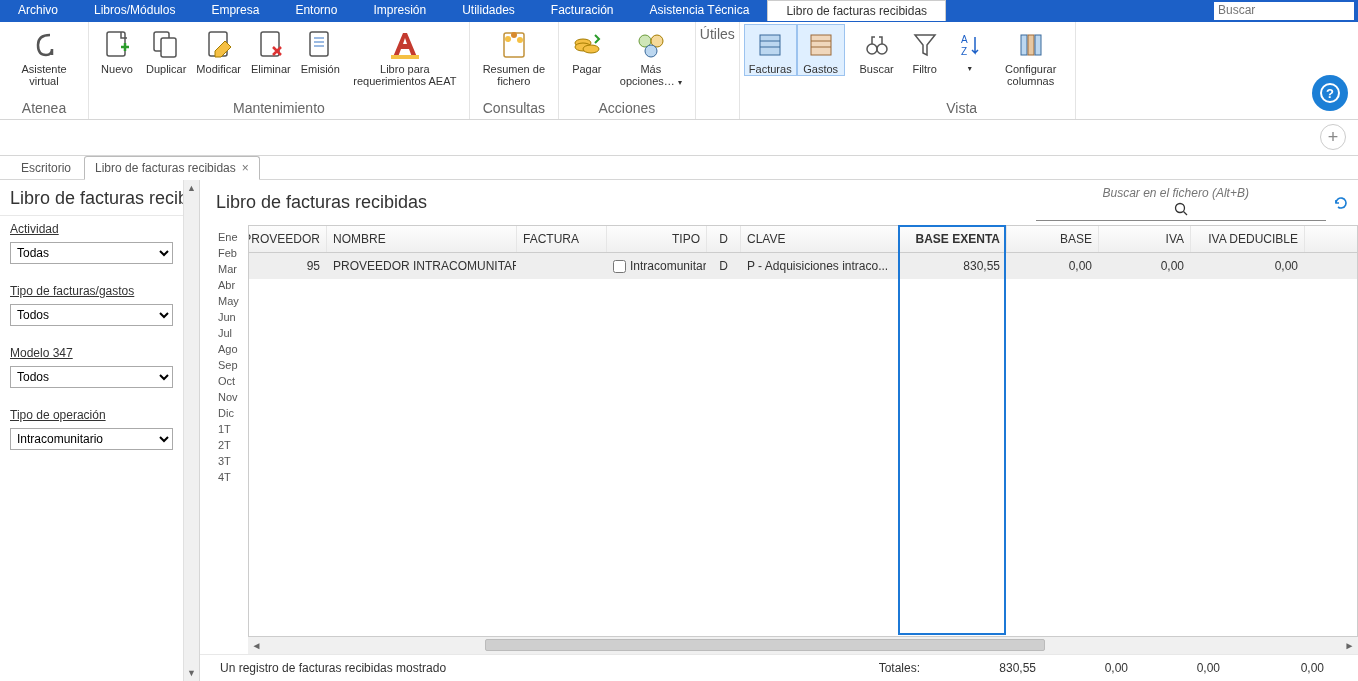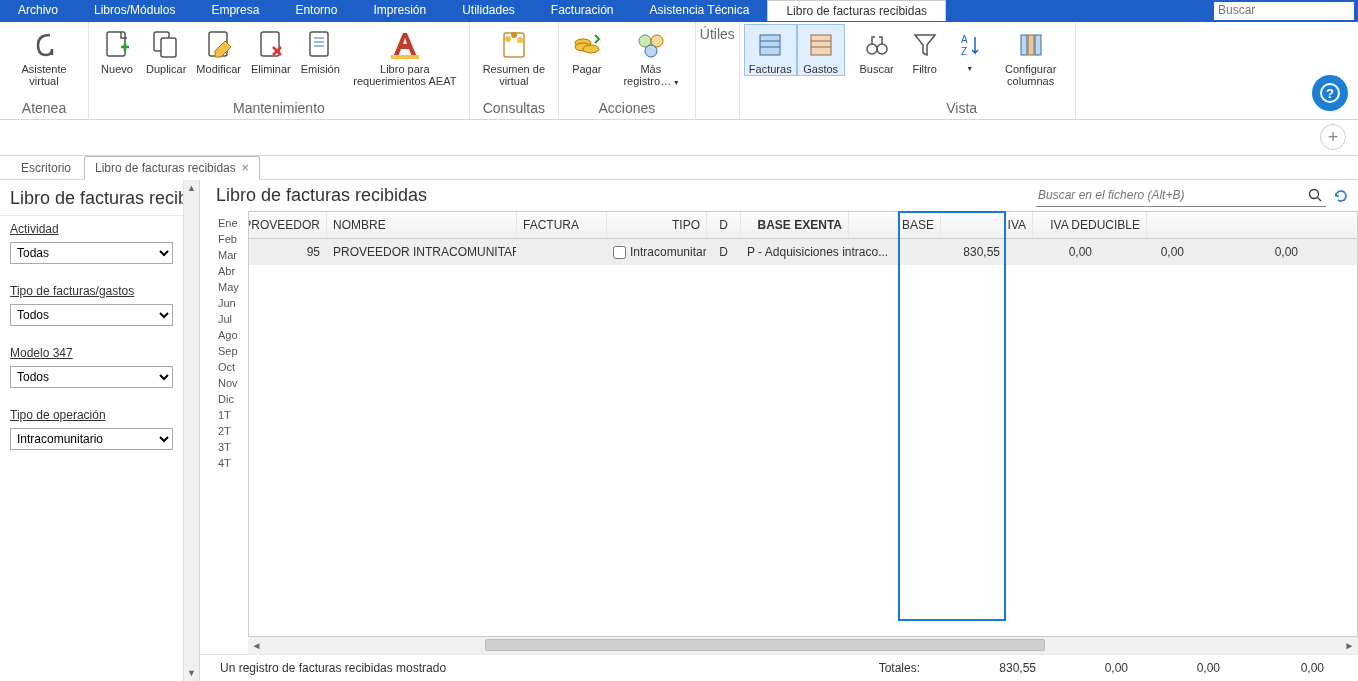--- a/index.html
+++ b/index.html
@@ -47,21 +47,21 @@
   .leftpanel .field .flabel { font-size:12px; color:#333; margin-bottom:6px; display:block;}
   .leftpanel .field select { width:100%; font-size:12px; padding:2px; border:1px solid #aaa; background:#fff;}
   .leftpanel .vscroll { position:absolute; right:0; top:0; bottom:0; width:16px; background:#f0f0f0; border-left:1px solid #e0e0e0;}
   .leftpanel .vscroll .up, .leftpanel .vscroll .down { height:16px; text-align:center; font-size:9px; color:#666; line-height:16px;}
   
   
   .content { flex:1; display:flex; flex-direction:column; position:relative; }
   .content .toprow { display:flex; align-items:center; padding:4px 8px 4px 16px;}
   .content .title2 { font-size:18px; color:#333; flex:0 0 auto; }
   .content .flexspacer { flex:1; }
-  .content .searchfile { width:290px; border-bottom:1px solid #888; display:flex; align-items:center; padding:2px; }
+  .content .searchfile { width:290px; border-bottom:1px solid #888; display:flex; align-items:center; padding:2px; flex-direction:column;}
   .content .searchfile input { flex:1; border:none; outline:none; font-size:12px; color:#555; font-style:italic;}
   .iconbtn { width:18px; height:18px; display:flex; align-items:center; justify-content:center; color:#1c60c7; cursor:default;}
   
   .gridwrap { flex:1; display:flex; padding:0 0 0 16px; min-height:0;}
   .months { width:32px; display:flex; flex-direction:column; padding-top:4px;}
   .months .m { font-size:11px; color:#555; padding:2px 2px; text-align:left;}
   
   .tablearea { flex:1; display:flex; flex-direction:column; min-width:0; position:relative;}
   .theadrow { display:flex; border:1px solid #ccc; background:linear-gradient(#fdfdfd,#f0f0f0); font-size:12px; color:#333; height:28px; align-items:center;}
   .cell { padding:0 6px; border-right:1px solid #e6e6e6; overflow:hidden; white-space:nowrap; text-overflow:ellipsis; height:100%; display:flex; align-items:center;}
@@ -202,21 +202,21 @@
     <div class="buttons">
       <div class="rbtn">
         <div class="ricon">
             <svg width="32" height="32" viewBox="0 0 32 32">
               <rect x="6" y="4" width="20" height="24" rx="2" fill="#fff" stroke="#c2923a" stroke-width="1.5"></rect>
               <circle cx="10" cy="10" r="3" fill="#f5c044"></circle>
               <circle cx="16" cy="6" r="3" fill="#d88b2f"></circle>
               <circle cx="22" cy="11" r="3" fill="#f5c044"></circle>
             </svg>
           </div>
-        <div class="rlabel">Resumen de virtual</div>
+        <div class="rlabel">Resumen de fichero</div>
       </div>
     </div>
     <div class="glabel">Consultas</div>
   </div>
 
   <div class="rgroup">
     <div class="buttons">
       <div class="rbtn">
         <div class="ricon">
             <svg width="32" height="32" viewBox="0 0 32 32">
@@ -229,21 +229,21 @@
         <div class="rlabel">Pagar</div>
       </div>
       <div class="rbtn">
         <div class="ricon">
             <svg width="32" height="32" viewBox="0 0 32 32">
               <circle cx="10" cy="12" r="6" fill="#cfe6b8" stroke="#6a9b3a"></circle>
               <circle cx="22" cy="12" r="6" fill="#f5d99a" stroke="#a57c00"></circle>
               <circle cx="16" cy="22" r="6" fill="#bcd7f0" stroke="#3a6a9b"></circle>
             </svg>
           </div>
-        <div class="rlabel"><span>Más registro…</span> <span style="font-size:8px;">▾</span></div>
+        <div class="rlabel"><span>Más opciones…</span> <span style="font-size:8px;">▾</span></div>
       </div>
     </div>
     <div class="glabel">Acciones</div>
   </div>
 
   <div class="rgroup">
     <div class="glabel">Útiles</div>
   </div>
 
   <div class="rgroup" style="border-right:none;">
@@ -409,20 +409,21 @@
         <div class="m">4T</div>
       </div>
 
       <div class="tablearea">
         <div class="theadrow">
           <div class="cell c-prov">PROVEEDOR</div>
           <div class="cell c-nom">NOMBRE</div>
           <div class="cell c-fact">FACTURA</div>
           <div class="cell c-tipo">TIPO</div>
           <div class="cell c-d">D</div>
+          <div class="cell c-clave">CLAVE</div>
           <div class="cell c-base">BASE EXENTA</div>
           <div class="cell c-base2">BASE</div>
           <div class="cell c-iva">IVA</div>
           <div class="cell c-ivad">IVA DEDUCIBLE</div>
         </div>
         <div class="trow">
           <div class="cell c-prov">95</div>
           <div class="cell c-nom">PROVEEDOR INTRACOMUNITARIO</div>
           <div class="cell c-fact"></div>
           <div class="cell c-tipo" style="justify-content:flex-start;">

